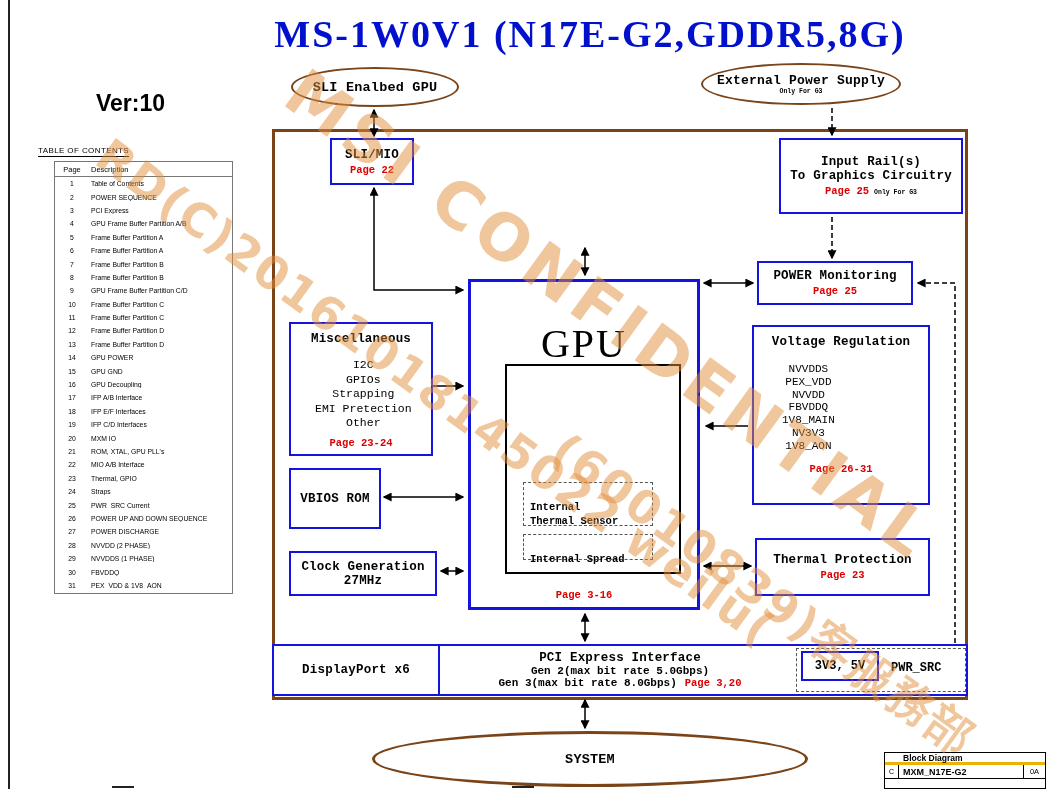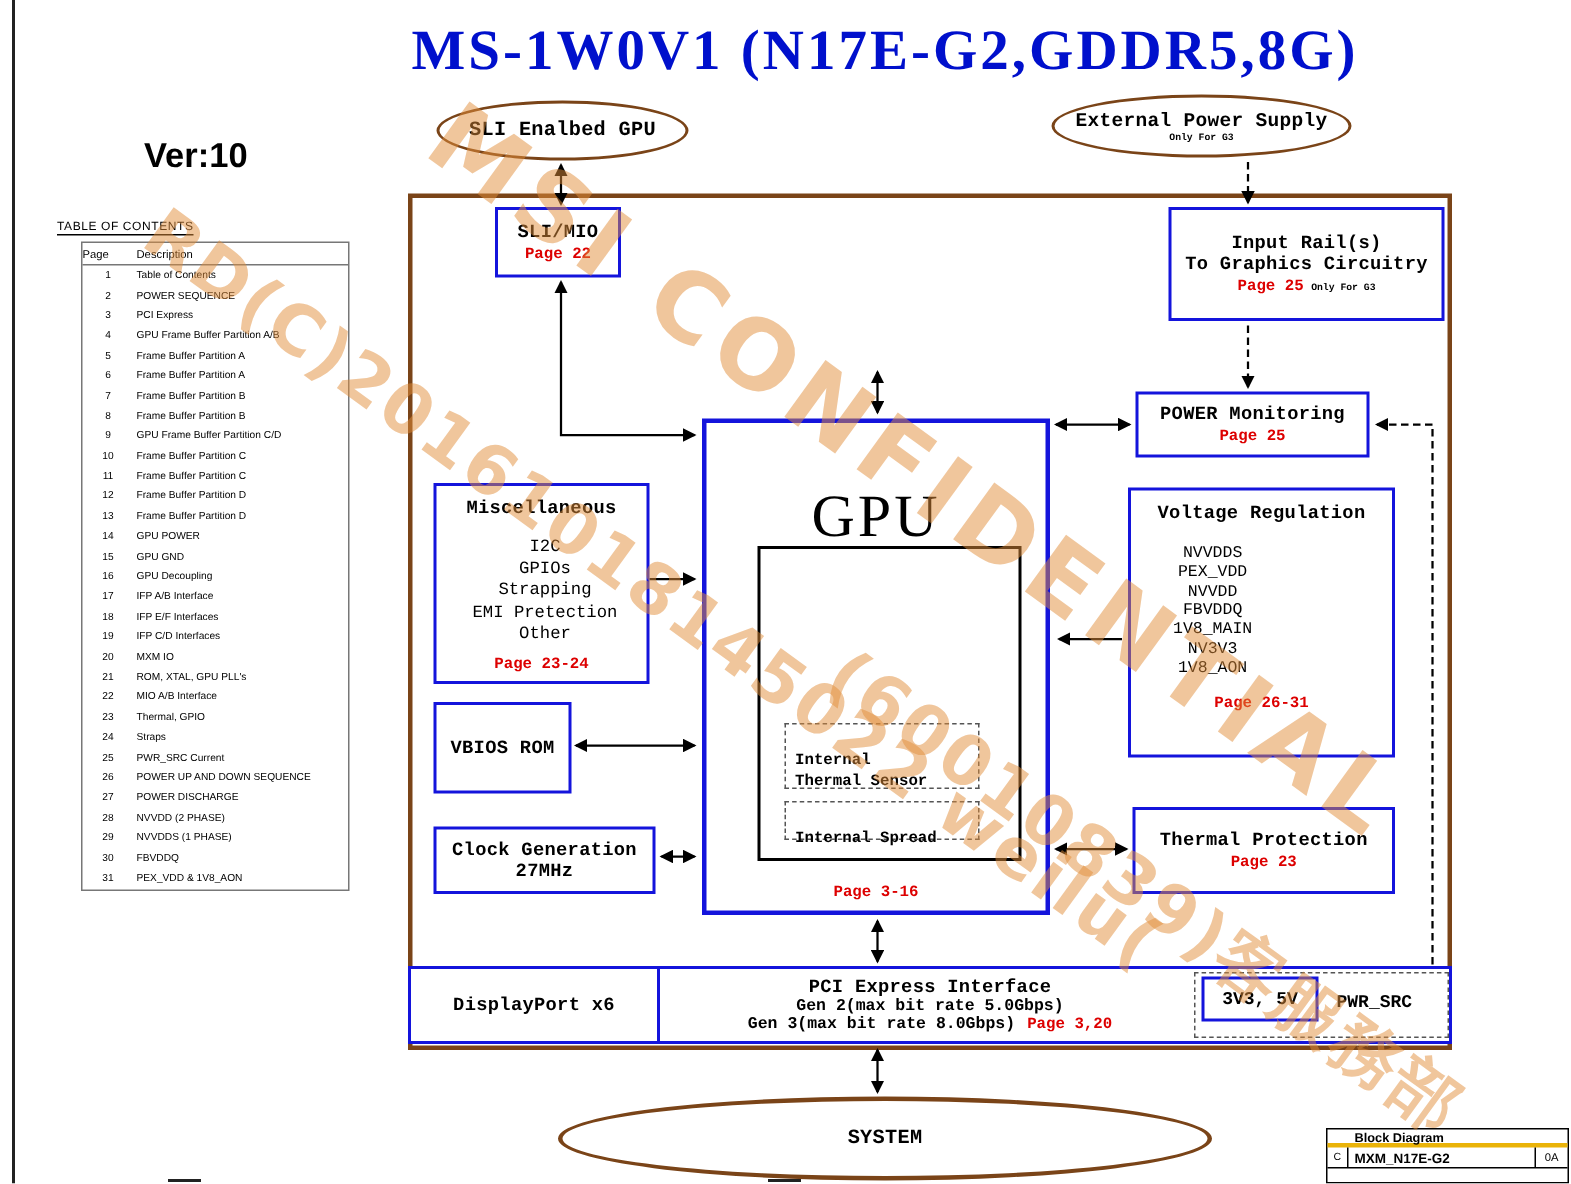--- a/index.html
+++ b/index.html
@@ -30,21 +30,21 @@
   .toc-head{
     position:absolute; left:38px; top:146px;
     font-family:"Liberation Sans",sans-serif; font-size:8px; letter-spacing:.4px;
     border-bottom:1px solid #000; padding-bottom:1px; z-index:10;
   }
   .toc-table{
     position:absolute; left:54px; top:161px; width:179px; height:433px;
     border:1px solid #777; background:#fff; font-family:"Liberation Sans",sans-serif; z-index:10;
   }
   .toc-header{ display:flex; align-items:center; height:15px; font-size:7.5px; border-bottom:1px solid #777; }
-  .toc-header .hp{ flex:0 0 34px; }
+  .toc-header .hp{ flex:0 0 34px; text-align:center; }
   .toc-header .hd{ flex:1; padding-left:2px; }
   .toc-row{ display:flex; align-items:center; height:13.4px; font-size:6.8px; }
   .toc-row .p{ flex:0 0 34px; text-align:center; }
   .toc-row .d{ flex:1; padding-left:2px; white-space:nowrap; overflow:hidden; }
 
   
   .box{
     position:absolute; background:#fff; border:2px solid var(--blue);
     display:flex; flex-direction:column; align-items:center; justify-content:center;
     text-align:center; z-index:10;

